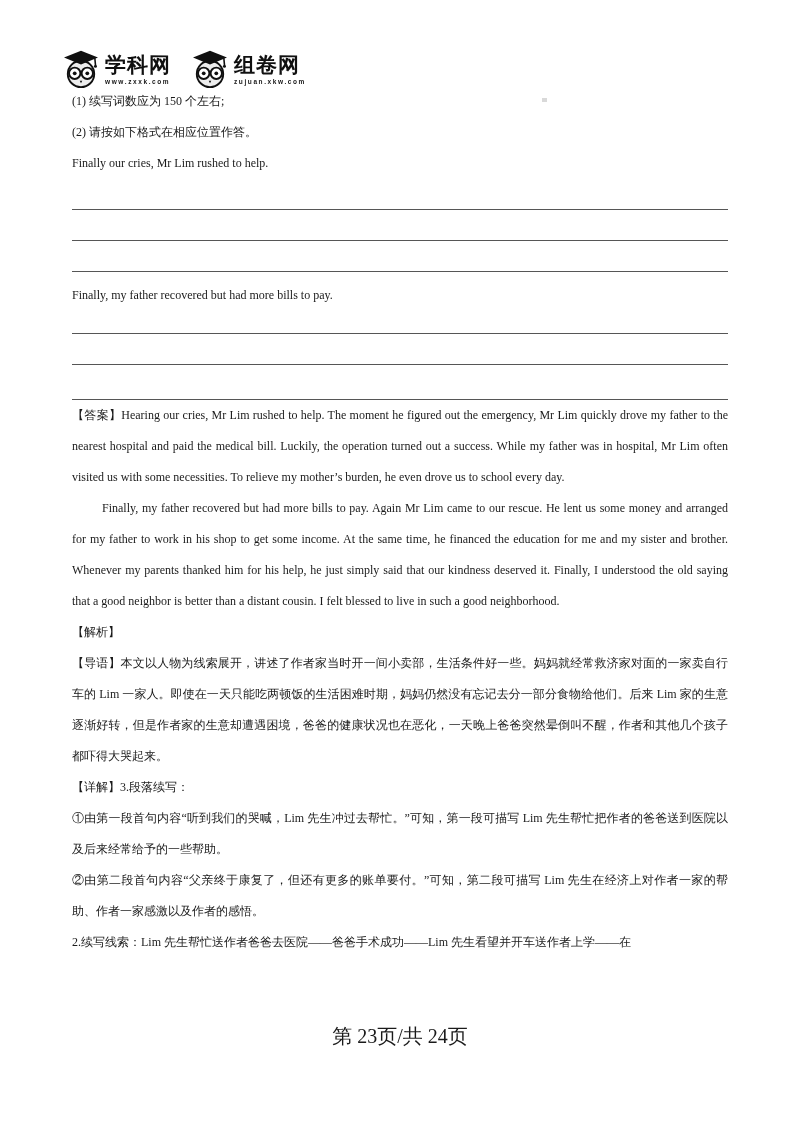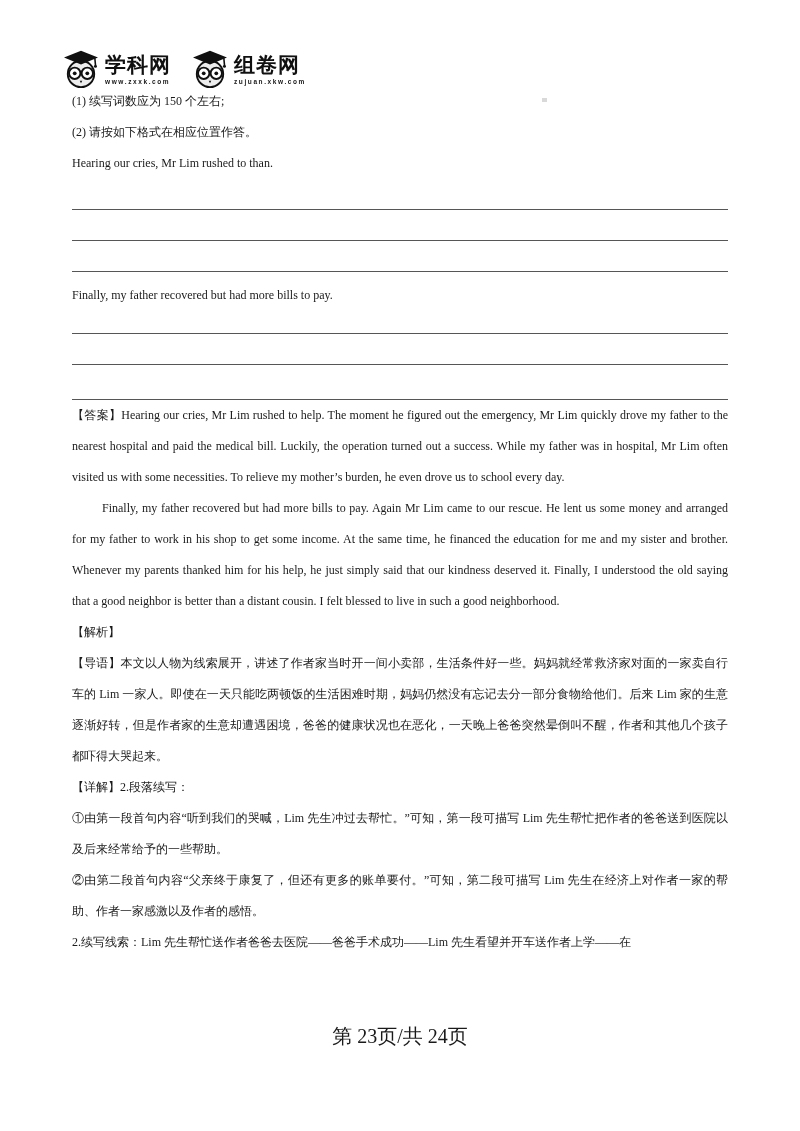--- a/index.html
+++ b/index.html
@@ -104,21 +104,21 @@
     </div>
   </header>
 
   <div class="scan-artifact"></div>
 
   <main class="content">
 
     <p class="cn">(1) 续写词数应为 150 个左右;</p>
     <p class="cn">(2) 请按如下格式在相应位置作答。</p>
 
-    <p>Hearing our cries, Mr Lim rushed to than.</p>
+    <p>Finally our cries, Mr Lim rushed to help.</p>
 
     <div class="blank-group">
       <div class="blank-line"></div>
       <div class="blank-line"></div>
       <div class="blank-line"></div>
     </div>
 
     <p class="finally-line">Finally, my father recovered but had more bills to pay.</p>
 
     <div class="blank-group">
@@ -128,21 +128,21 @@
     </div>
 
     <p class="just"><span class="cn ans-label">【答案】</span><span>Hearing our cries, Mr Lim rushed to help. The moment he figured out the emergency, Mr Lim quickly drove my father to the nearest hospital and paid the medical bill. Luckily, the operation turned out a success. While my father was in hospital, Mr Lim often visited us with some necessities. To relieve my mother’s burden, he even drove us to school every day.</span></p>
 
     <p class="just indent">Finally, my father recovered but had more bills to pay. Again Mr Lim came to our rescue. He lent us some money and arranged for my father to work in his shop to get some income. At the same time, he financed the education for me and my sister and brother. Whenever my parents thanked him for his help, he just simply said that our kindness deserved it. Finally, I understood the old saying that a good neighbor is better than a distant cousin. I felt blessed to live in such a good neighborhood.</p>
 
     <p class="cn">【解析】</p>
 
     <p class="cn just"><span>【导语】</span><span>本文以人物为线索展开，讲述了作者家当时开一间小卖部，生活条件好一些。妈妈就经常救济家对面的一家卖自行车的 Lim 一家人。即使在一天只能吃两顿饭的生活困难时期，妈妈仍然没有忘记去分一部分食物给他们。后来 Lim 家的生意逐渐好转，但是作者家的生意却遭遇困境，爸爸的健康状况也在恶化，一天晚上爸爸突然晕倒叫不醒，作者和其他几个孩子都吓得大哭起来。</span></p>
 
-    <p class="cn"><span>【详解】</span><span>2.段落续写：</span></p>
+    <p class="cn"><span>【详解】</span><span>3.段落续写：</span></p>
 
     <p class="cn just">①由第一段首句内容“听到我们的哭喊，Lim 先生冲过去帮忙。”可知，第一段可描写 Lim 先生帮忙把作者的爸爸送到医院以及后来经常给予的一些帮助。</p>
     <p class="cn just">②由第二段首句内容“父亲终于康复了，但还有更多的账单要付。”可知，第二段可描写 Lim 先生在经济上对作者一家的帮助、作者一家感激以及作者的感悟。</p>
     <p class="cn">2.续写线索：Lim 先生帮忙送作者爸爸去医院——爸爸手术成功——Lim 先生看望并开车送作者上学——在</p>
 
   </main>
 
   <footer class="page-footer">
     <span>第 23页/共 24页</span>
   </footer>

